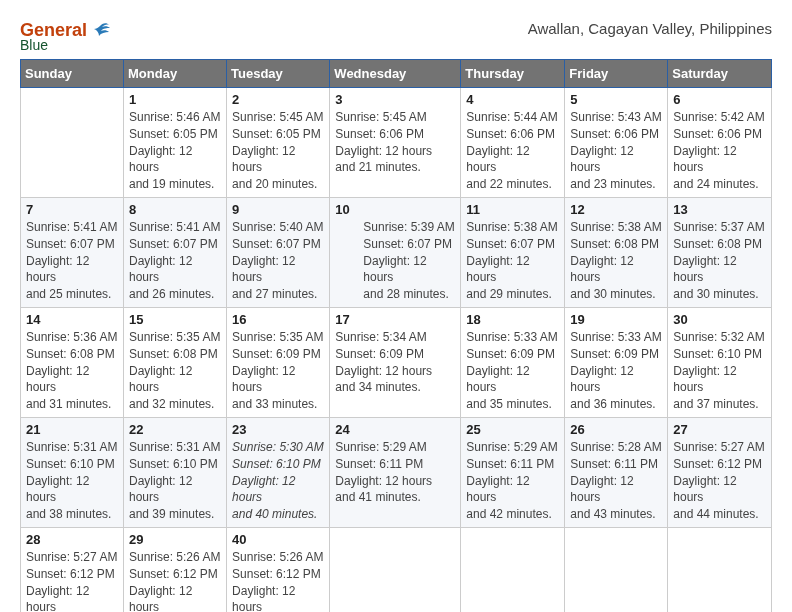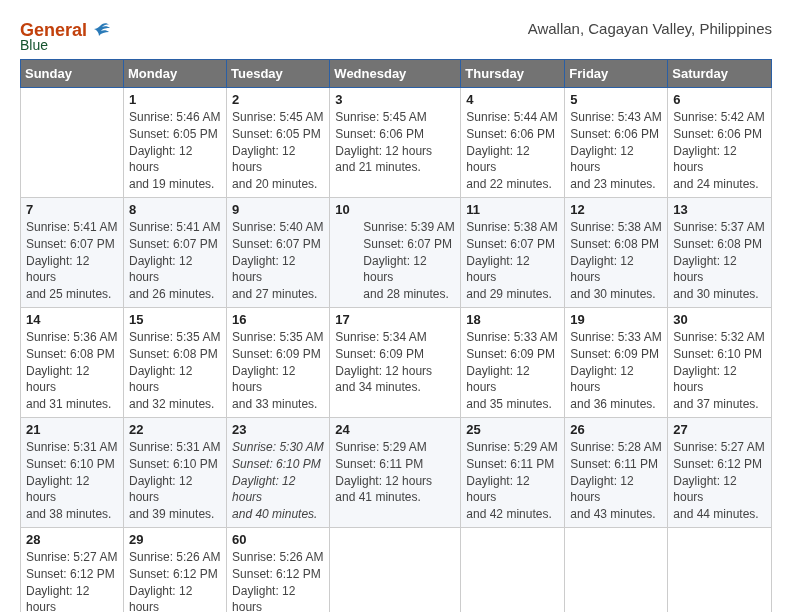--- a/index.html
+++ b/index.html
@@ -314,21 +314,21 @@
 and 44 minutes.</div>
         </td>
         <td>
           <span class="day-num">29</span>
           <div class="day-info" style="white-space: pre-line;">Sunrise: 5:26 AM
 Sunset: 6:12 PM
 Daylight: 12 hours
 and 45 minutes.</div>
         </td>
         <td>
-          <span class="day-num">60</span>
+          <span class="day-num">40</span>
           <div class="day-info" style="white-space: pre-line;">Sunrise: 5:26 AM
 Sunset: 6:12 PM
 Daylight: 12 hours
 and 46 minutes.</div>
         </td>
         <td class="empty-cell"></td>
         <td class="empty-cell"></td>
         <td class="empty-cell"></td>
         <td class="empty-cell"></td>
       </tr>

